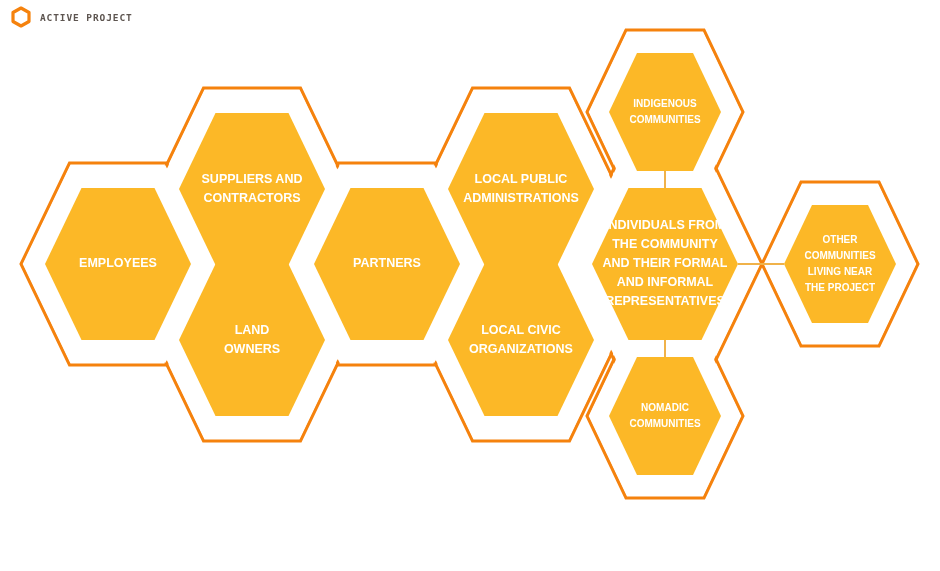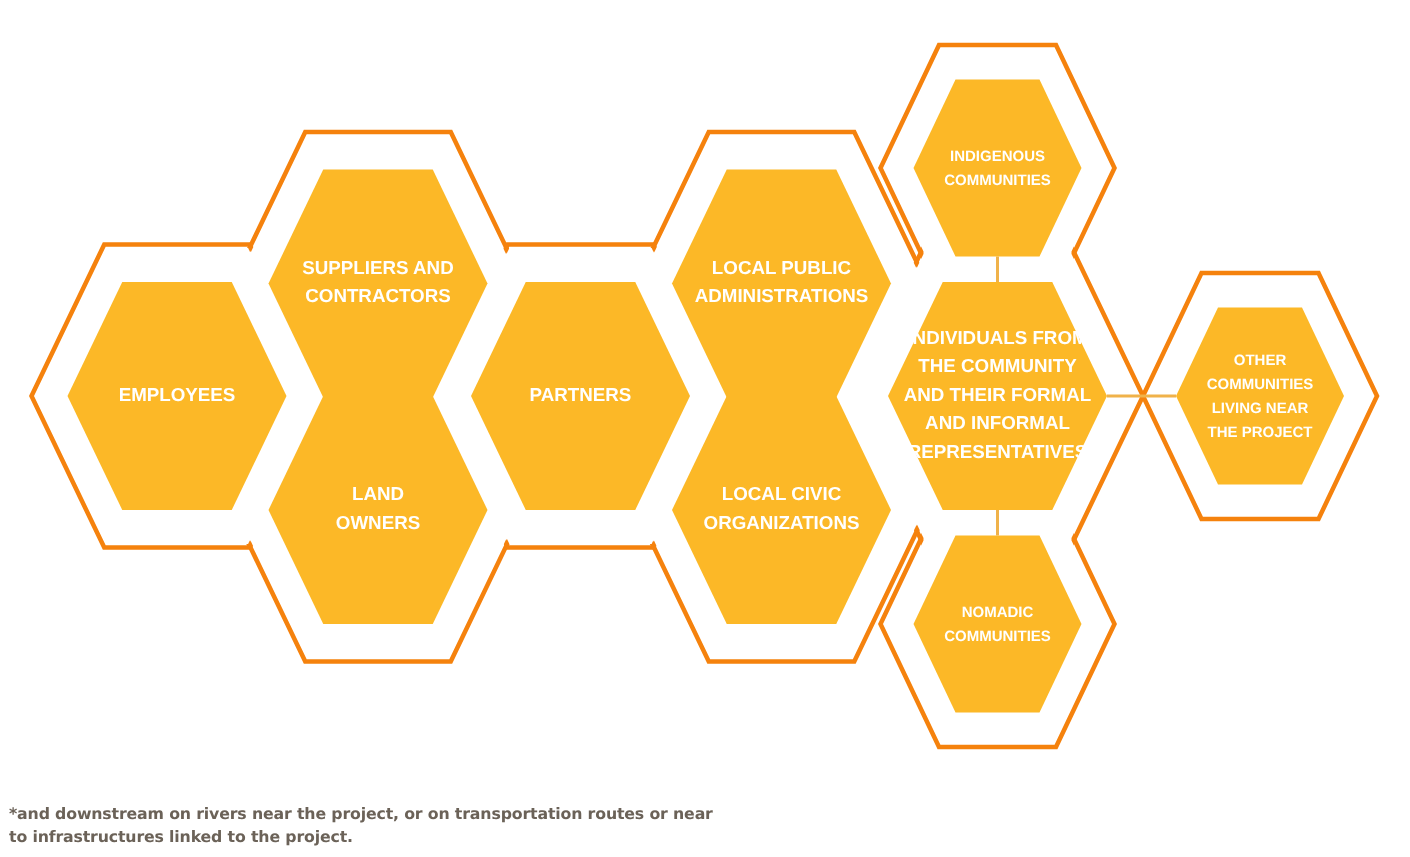--- a/index.html
+++ b/index.html
@@ -63,20 +63,26 @@
     dominant-baseline: middle;
   }
   .sz-md { font-size: 12.5px; }
   .sz-xs { font-size: 10px; }
 </style>
 </head>
 <body>
 
 <div id="stage">
 
+  <div class="legend">
+    <svg width="22" height="22" viewBox="0 0 22 22">
+      <polygon points="11,2 19,6.5 19,15.5 11,20 3,15.5 3,6.5" fill="none" stroke="#F5820D" stroke-width="3.2" stroke-linejoin="round"></polygon>
+    </svg>
+    <span class="legend-label">ACTIVE PROJECT</span>
+  </div>
 
   <svg class="hex-svg" id="hex-svg" width="940" height="571" viewBox="0 0 940 571">
     <g id="outline-layer">
         <polygon points="21.0,264.0 69.5,163.0 166.5,163.0 215.0,264.0 166.5,365.0 69.5,365.0" fill="none" stroke="#F5820D" stroke-width="3" stroke-linejoin="miter"></polygon>
         <polygon points="155.0,189.0 203.5,88.0 300.5,88.0 349.0,189.0 300.5,290.0 203.5,290.0" fill="none" stroke="#F5820D" stroke-width="3" stroke-linejoin="miter"></polygon>
         <polygon points="155.0,340.0 203.5,239.0 300.5,239.0 349.0,340.0 300.5,441.0 203.5,441.0" fill="none" stroke="#F5820D" stroke-width="3" stroke-linejoin="miter"></polygon>
         <polygon points="290.0,264.0 338.5,163.0 435.5,163.0 484.0,264.0 435.5,365.0 338.5,365.0" fill="none" stroke="#F5820D" stroke-width="3" stroke-linejoin="miter"></polygon>
         <polygon points="424.0,189.0 472.5,88.0 569.5,88.0 618.0,189.0 569.5,290.0 472.5,290.0" fill="none" stroke="#F5820D" stroke-width="3" stroke-linejoin="miter"></polygon>
         <polygon points="424.0,340.0 472.5,239.0 569.5,239.0 618.0,340.0 569.5,441.0 472.5,441.0" fill="none" stroke="#F5820D" stroke-width="3" stroke-linejoin="miter"></polygon>
         <polygon points="568.0,264.0 616.5,163.0 713.5,163.0 762.0,264.0 713.5,365.0 616.5,365.0" fill="none" stroke="#F5820D" stroke-width="3" stroke-linejoin="miter"></polygon>
@@ -118,18 +124,14 @@
         <text x="387" y="0" class="hex-label sz-md"><tspan x="387" y="264.0">PARTNERS</tspan></text>
         <text x="521" y="0" class="hex-label sz-md"><tspan x="521" y="179.5">LOCAL PUBLIC</tspan><tspan x="521" y="198.5">ADMINISTRATIONS</tspan></text>
         <text x="521" y="0" class="hex-label sz-md"><tspan x="521" y="330.5">LOCAL CIVIC</tspan><tspan x="521" y="349.5">ORGANIZATIONS</tspan></text>
         <text x="665" y="0" class="hex-label sz-md"><tspan x="665" y="226.0">INDIVIDUALS FROM</tspan><tspan x="665" y="245.0">THE COMMUNITY</tspan><tspan x="665" y="264.0">AND THEIR FORMAL</tspan><tspan x="665" y="283.0">AND INFORMAL</tspan><tspan x="665" y="302.0">REPRESENTATIVES</tspan></text>
         <text x="665" y="0" class="hex-label sz-xs"><tspan x="665" y="104.0">INDIGENOUS</tspan><tspan x="665" y="120.0">COMMUNITIES</tspan></text>
         <text x="665" y="0" class="hex-label sz-xs"><tspan x="665" y="408.0">NOMADIC</tspan><tspan x="665" y="424.0">COMMUNITIES</tspan></text>
         <text x="840" y="0" class="hex-label sz-xs"><tspan x="840" y="240.0">OTHER</tspan><tspan x="840" y="256.0">COMMUNITIES</tspan><tspan x="840" y="272.0">LIVING NEAR</tspan><tspan x="840" y="288.0">THE PROJECT</tspan></text>
       </g>
   </svg>
 
-  <div class="footnote">
-    <span>*and downstream on rivers near the project, or on transportation routes or near</span>
-    <span>to infrastructures linked to the project.</span>
-  </div>
 
 </div>
 
 </body></html>

